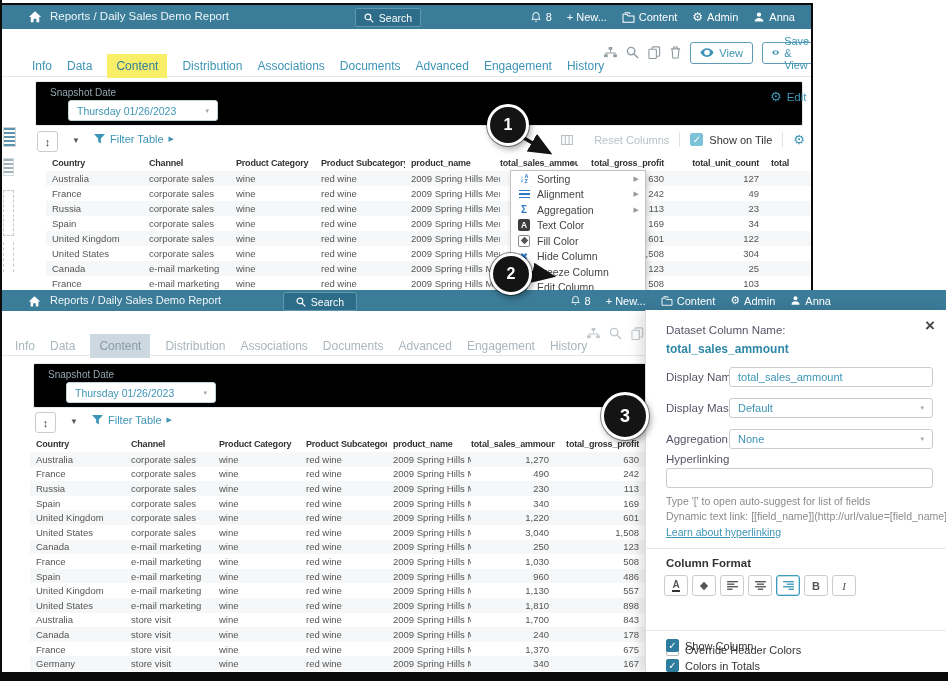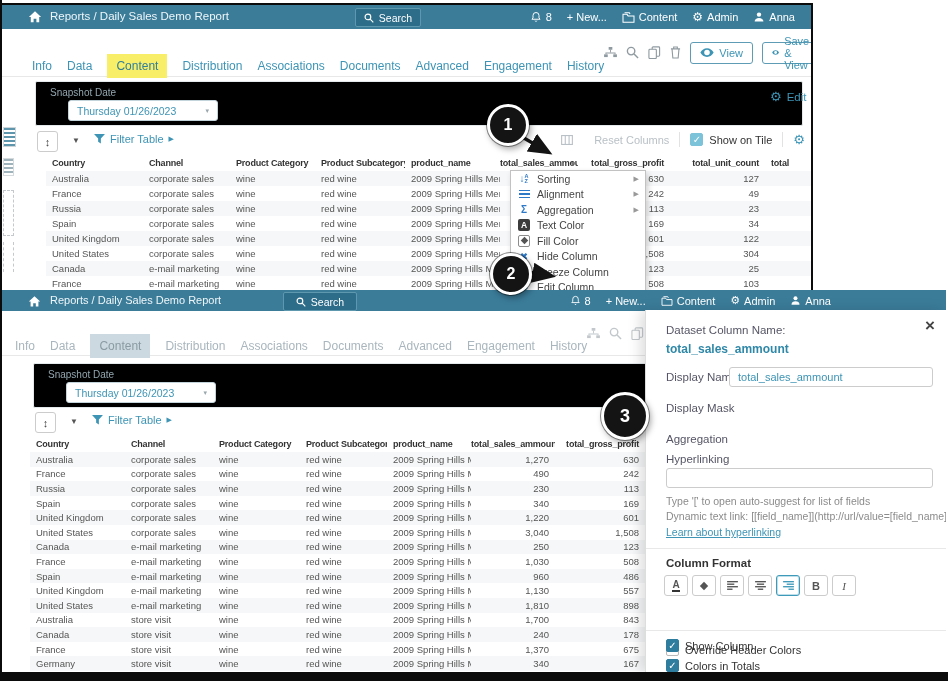--- a/index.html
+++ b/index.html
@@ -738,22 +738,30 @@
       <span class="close">×</span>
       <span class="plabel" style="left:20px;top:14px;">Dataset Column Name:</span>
       <span class="pname" style="left:20px;top:32px;">total_sales_ammount</span>
 
       <span class="plabel" style="left:20px;top:61px;">Display Name</span>
       <span class="pinput" style="left:83px;top:57px;width:204px;">
           <span>total_sales_ammount</span>
         </span>
 
       <span class="plabel" style="left:20px;top:92px;">Display Mask</span>
+      <span class="pinput" style="left:83px;top:88px;width:204px;">
+          <span>Default</span>
+          <span class="caret">▾</span>
+        </span>
 
       <span class="plabel" style="left:20px;top:123px;">Aggregation</span>
+      <span class="pinput" style="left:83px;top:119px;width:204px;">
+          <span>None</span>
+          <span class="caret">▾</span>
+        </span>
 
       <span class="plabel" style="left:20px;top:143px;">Hyperlinking</span>
       <span class="pinput" style="left:20px;top:158px;width:267px;">
           <span></span>
         </span>
 
       <span class="phelp" style="left:20px;top:185px;">Type '[' to open auto-suggest for list of fields</span>
       <span class="phelp" style="left:20px;top:200px;">Dynamic text link: [[field_name]](http://url/value=[field_name])</span>
       <span class="plink" style="left:20px;top:216px;">Learn about hyperlinking</span>
 

